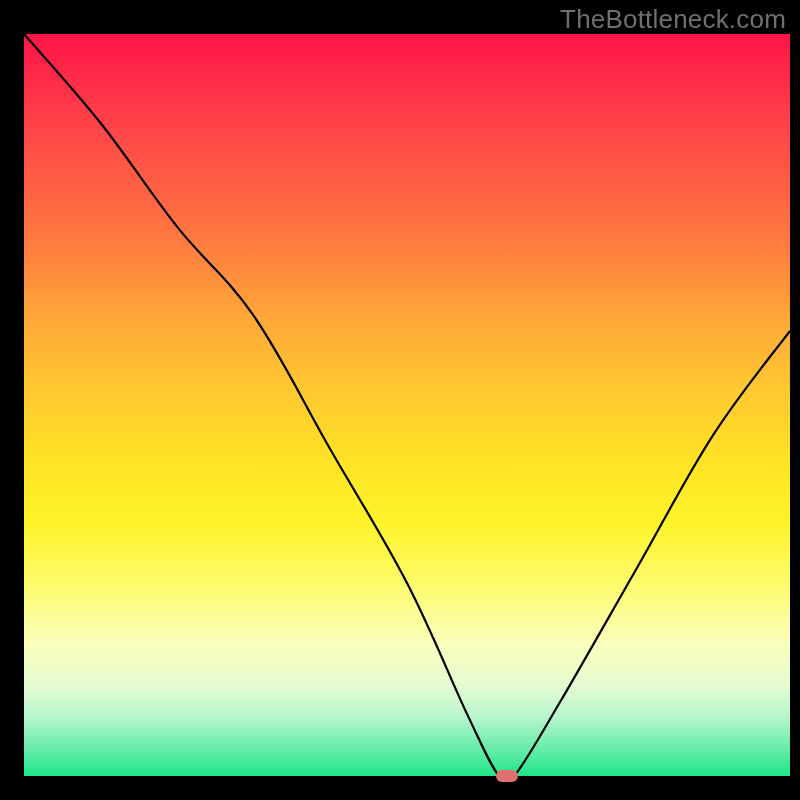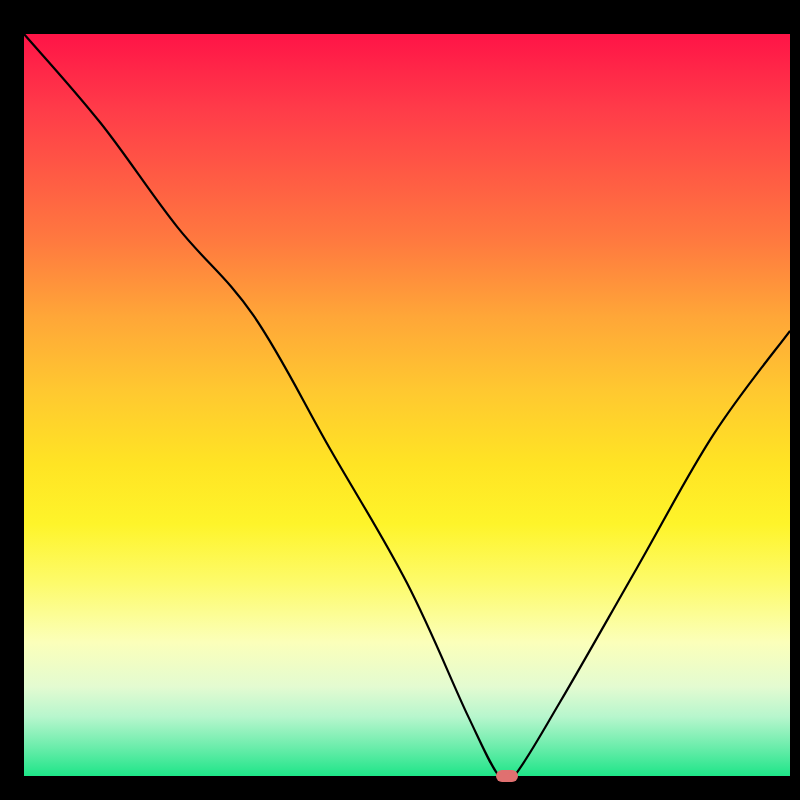--- a/index.html
+++ b/index.html
@@ -61,20 +61,21 @@
     height: 12px;
     border-radius: 6px;
     background: #e07070;
     bottom: -6px;
   }
 </style>
 </head>
 <body>
 
 <div class="outer">
+  <div class="watermark">TheBottleneck.com</div>
 
   <div class="plot">
     <svg viewBox="0 0 100 100" preserveAspectRatio="none">
       <path id="curve-path" fill="none" stroke="#000000" stroke-width="2.2" vector-effect="non-scaling-stroke" d="M 0,0 C 1.7999999999999998,2.16 6.4,7.32 10,12 C 13.6,16.68 16.4,21.32 20,26 C 23.6,30.68 26.4,32.6 30,38 C 33.6,43.4 36.4,49.52 40,56 C 43.6,62.48 46.760000000000005,67.52 50,74 C 53.239999999999995,80.48 55.83999999999999,87.32 57.99999999999999,92 C 60.16,96.68 60.92,98.56 62,100 C 63.08,101.44 62.56,101.8 64,100 C 65.44,98.2 67.12,95.04 70,90 C 72.88,84.96 76.4,78.48 80,72 C 83.6,65.52 86.4,59.76 90,54 C 93.6,48.24 98.2,42.52 100,40"></path>
     </svg>
     <div id="marker" class="marker" style="left: calc(63% - 11px); background: rgb(224, 112, 112);"></div>
   </div>
 </div>
 
 </body></html>

